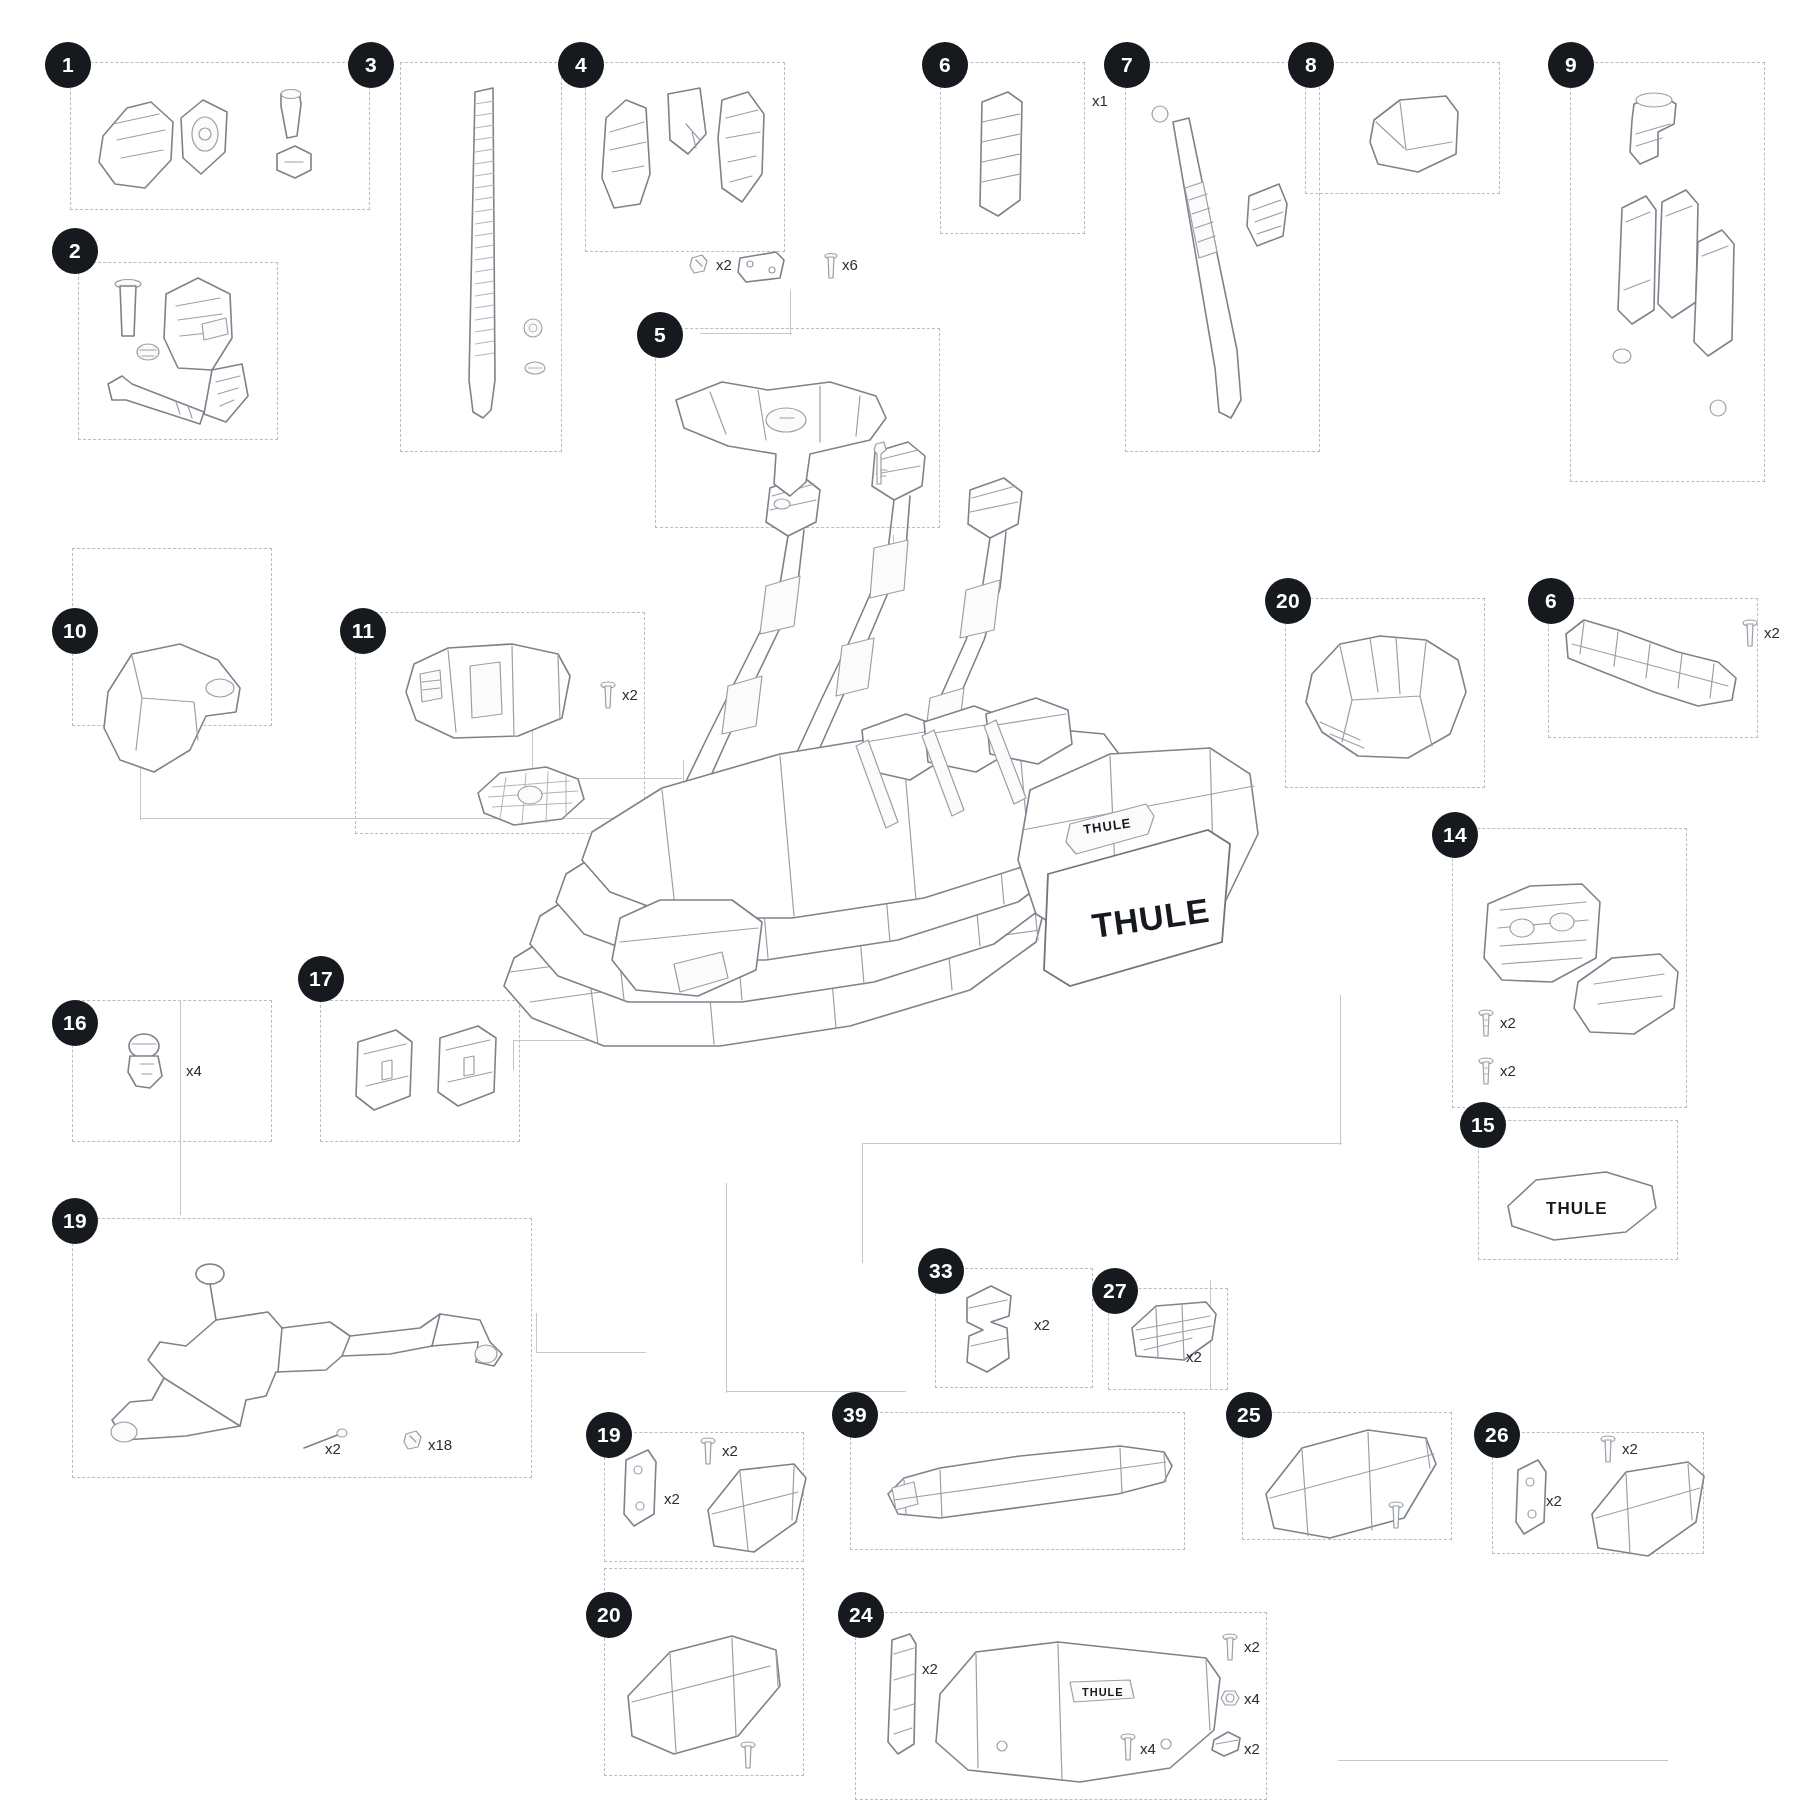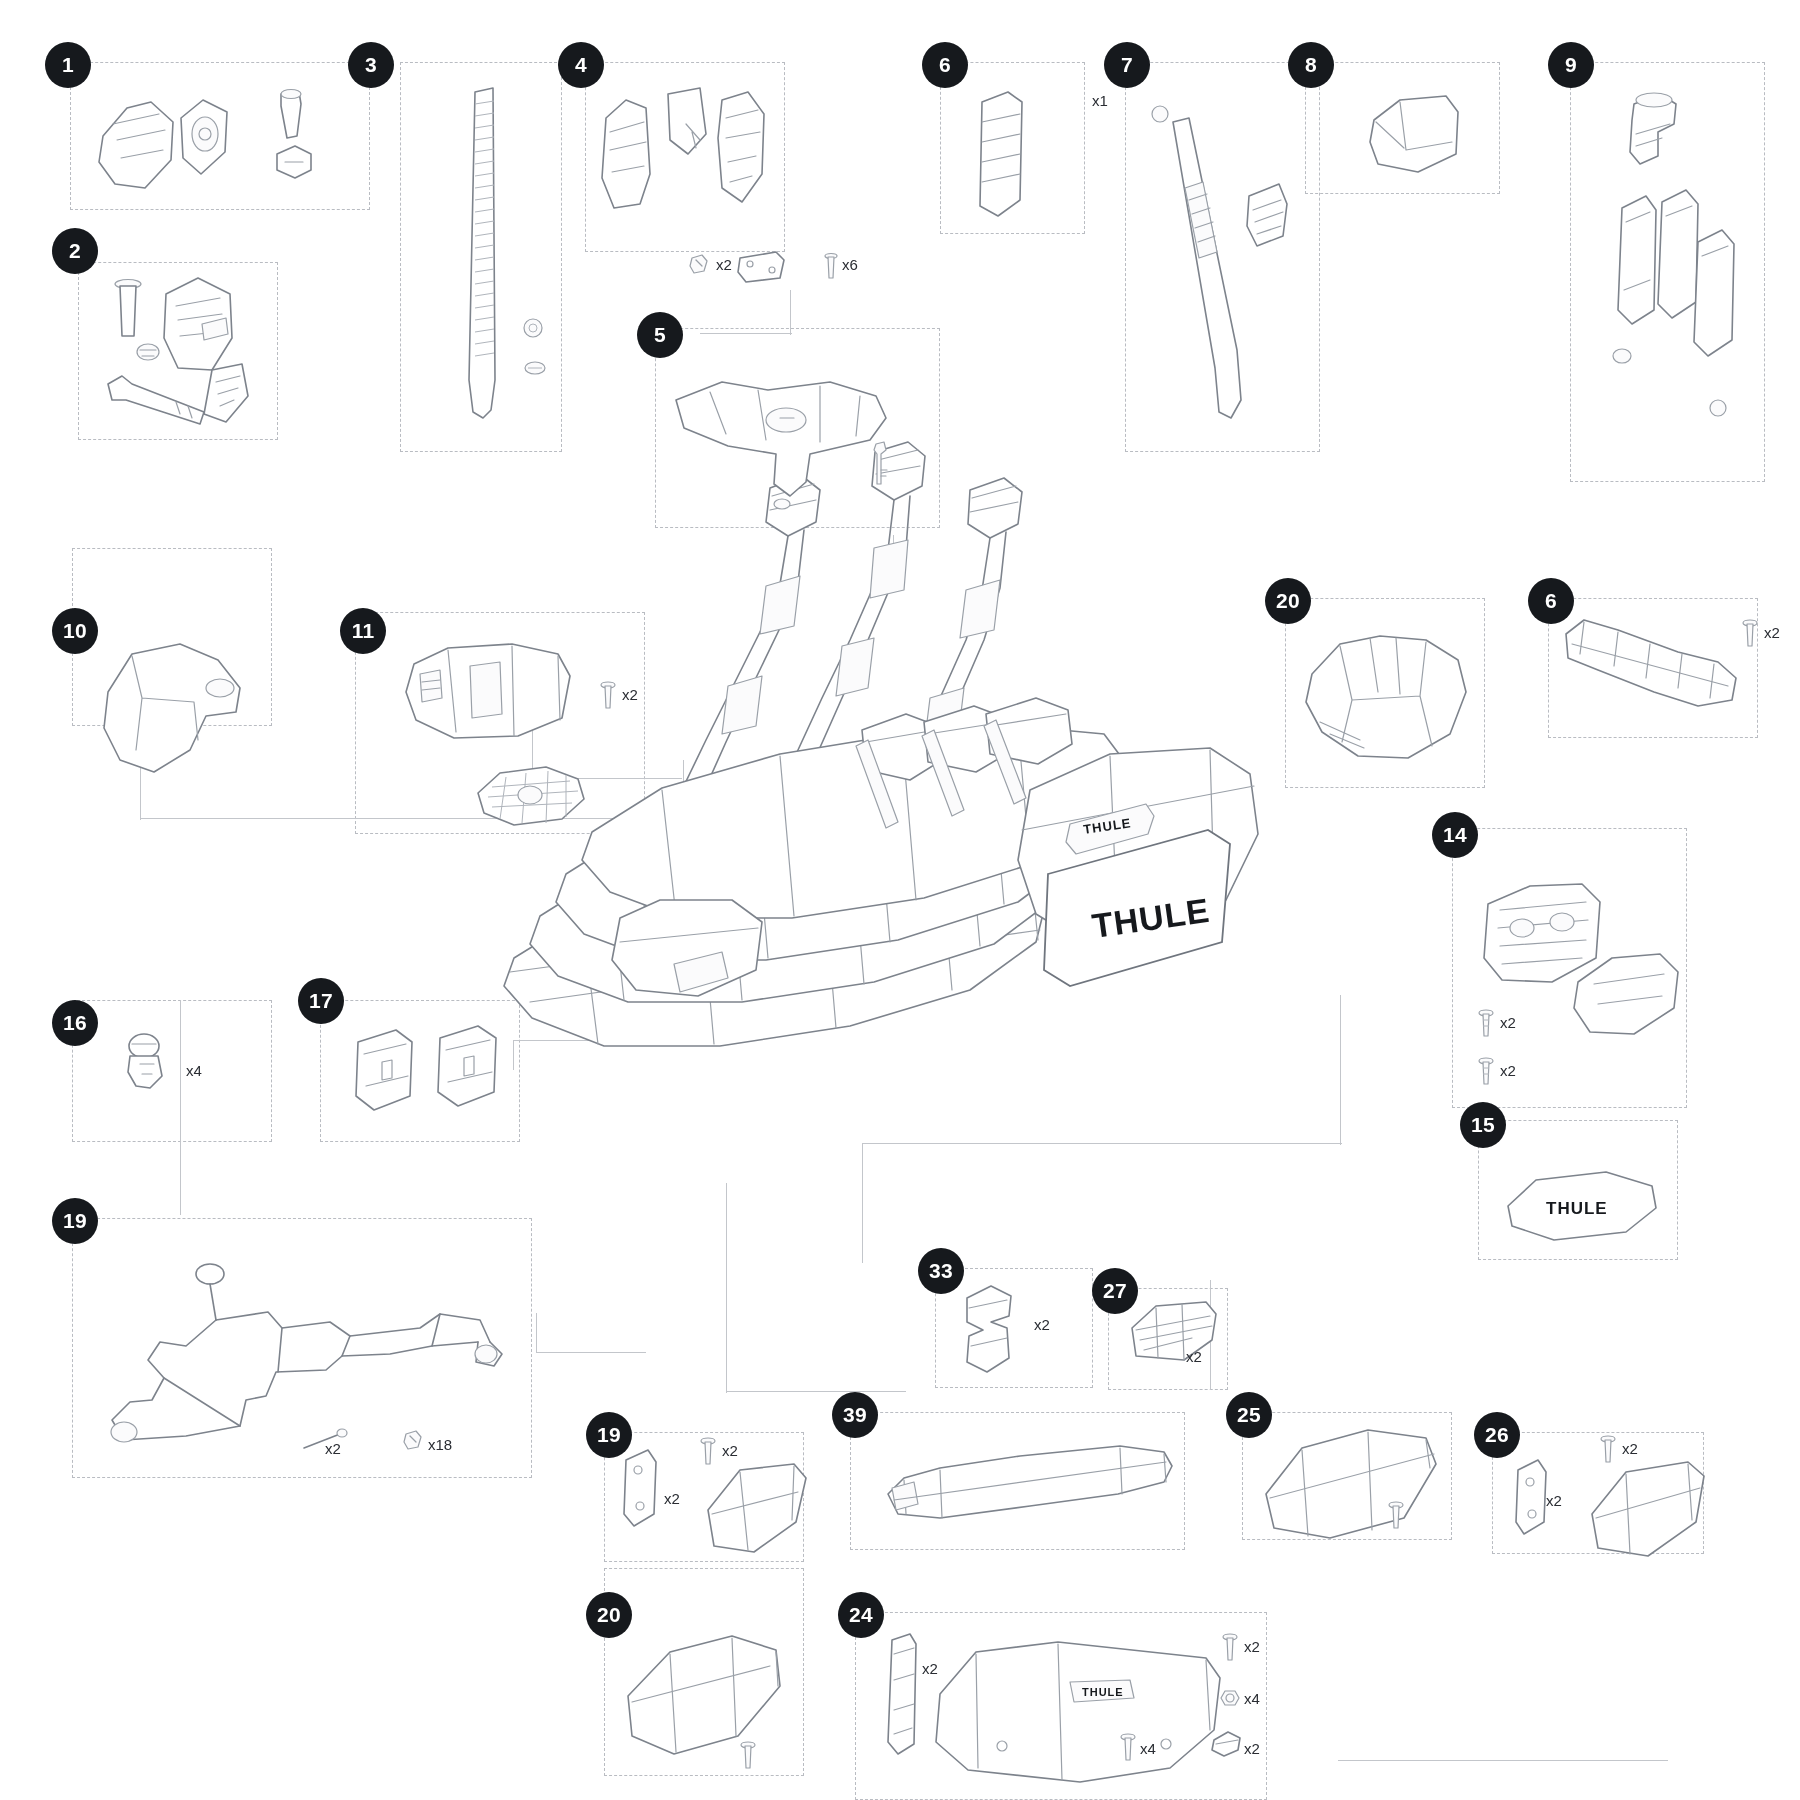--- a/index.html
+++ b/index.html
@@ -389,21 +389,21 @@
     <svg width="60" height="62" viewBox="0 0 60 62">
       <ellipse class="fillw" cx="24" cy="16" rx="15" ry="12"></ellipse>
       <path class="ln2" d="M12 14 L36 14"></path>
       <path class="fillw" d="M10 26 L38 26 L42 46 L30 58 L16 56 L8 42 Z"></path>
       <path class="ln2" d="M20 34 L34 34 M22 44 L32 44"></path>
     </svg>
   </div>
   <div class="qty" style="left:186px; top:1062px;">x4</div>
 
   <div class="box" style="left:320px; top:1000px; width:200px; height:142px;"></div>
-  <div class="badge" style="left:298px; top:978px;">17</div>
+  <div class="badge" style="left:298px; top:956px;">17</div>
   <div class="art" style="left:348px; top:1020px;">
     <svg width="160" height="100" viewBox="0 0 160 100">
       <path class="fillw" d="M10 22 L48 10 L64 22 L62 76 L26 90 L8 76 Z"></path>
       <path class="ln2" d="M16 34 L58 24 M18 66 L60 56"></path>
       <path class="ln2" d="M34 42 L44 40 L44 58 L34 60 Z"></path>
       <path class="fillw" d="M92 18 L130 6 L148 18 L146 72 L110 86 L90 72 Z"></path>
       <path class="ln2" d="M98 30 L142 20 M100 62 L144 52"></path>
       <path class="ln2" d="M116 38 L126 36 L126 54 L116 56 Z"></path>
     </svg>
   </div>

